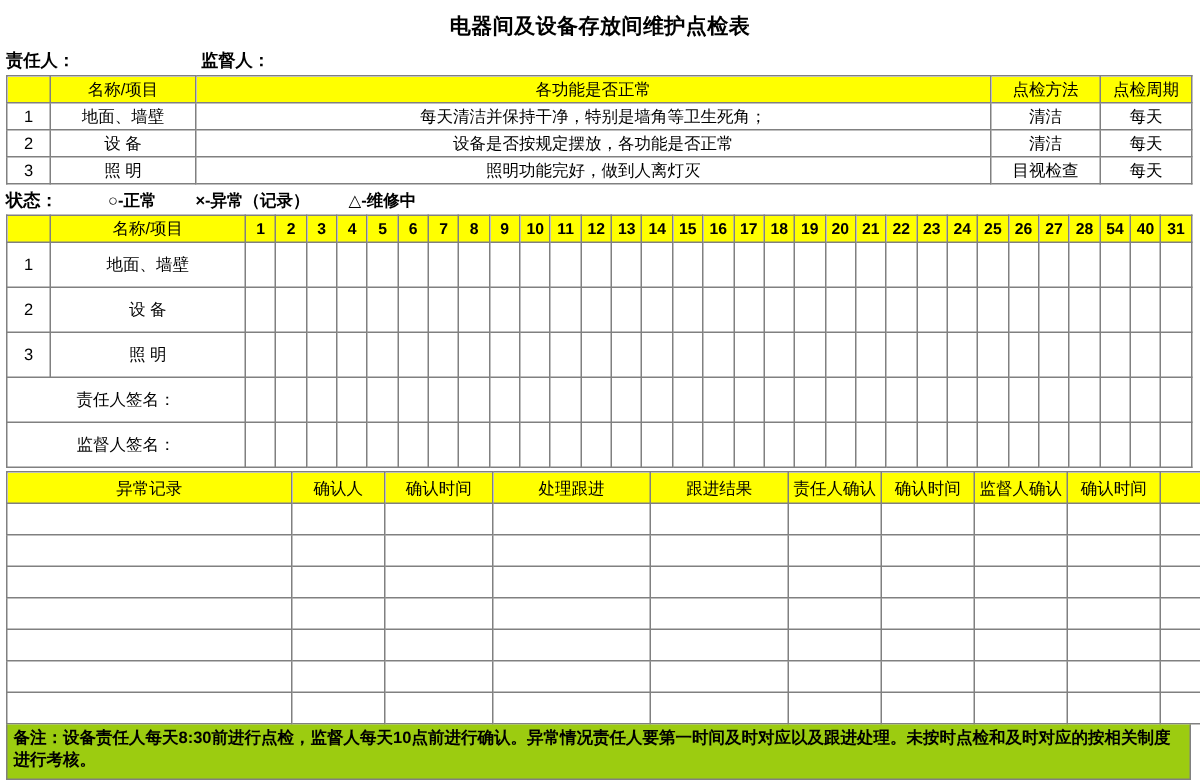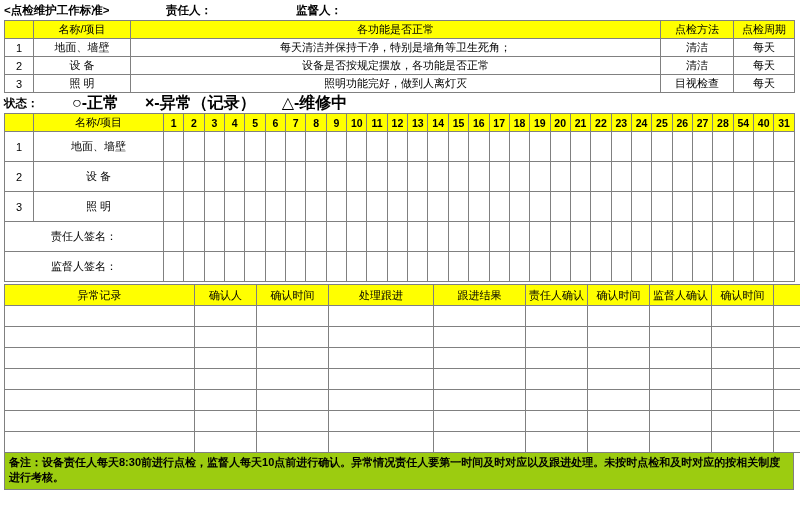--- a/index.html
+++ b/index.html
@@ -41,21 +41,21 @@
     font-weight: bold;
     padding-left: 4px;
     box-sizing: border-box;
   }
   .label-row .seg { white-space: nowrap; }
   .lbl-a { width: 162px; }
   .lbl-b { width: 130px; }
   .lbl-c { width: 140px; }
   .lbl-month { width: 268px; }
   .lbl-state { width: 68px; }
-  .st-item { margin-right: 26px; font-weight: bold; font-size: 16px; }
+  .st-item { margin-right: 26px; font-weight: bold; font-size: 11px; }
 
   
   table.grid {
     border-collapse: collapse;
     table-layout: fixed;
     font-size: 11px;
   }
   table.grid td, table.grid th {
     border: 1px solid #808080;
     padding: 0;
@@ -103,23 +103,23 @@
     padding: 2px 4px 3px 4px;
     height: 37px;
   }
   .spacer-2 { height: 2px; }
 </style>
 </head>
 <body>
 
 <div class="sheet">
 
+  <div class="doc-title">电器间及设备存放间维护点检表</div>
 
   <div class="label-row">
-    <span class="seg lbl-a">&lt;点检维护工作标准&gt;</span>
     <span class="seg lbl-b">责任人：</span>
     <span class="seg lbl-c">监督人：</span>
   </div>
 
   <table class="grid" id="standards-table">
     <colgroup>
       <col style="width:29px">
         <col style="width:97px">
         <col style="width:530px">
       <col style="width:73px">

